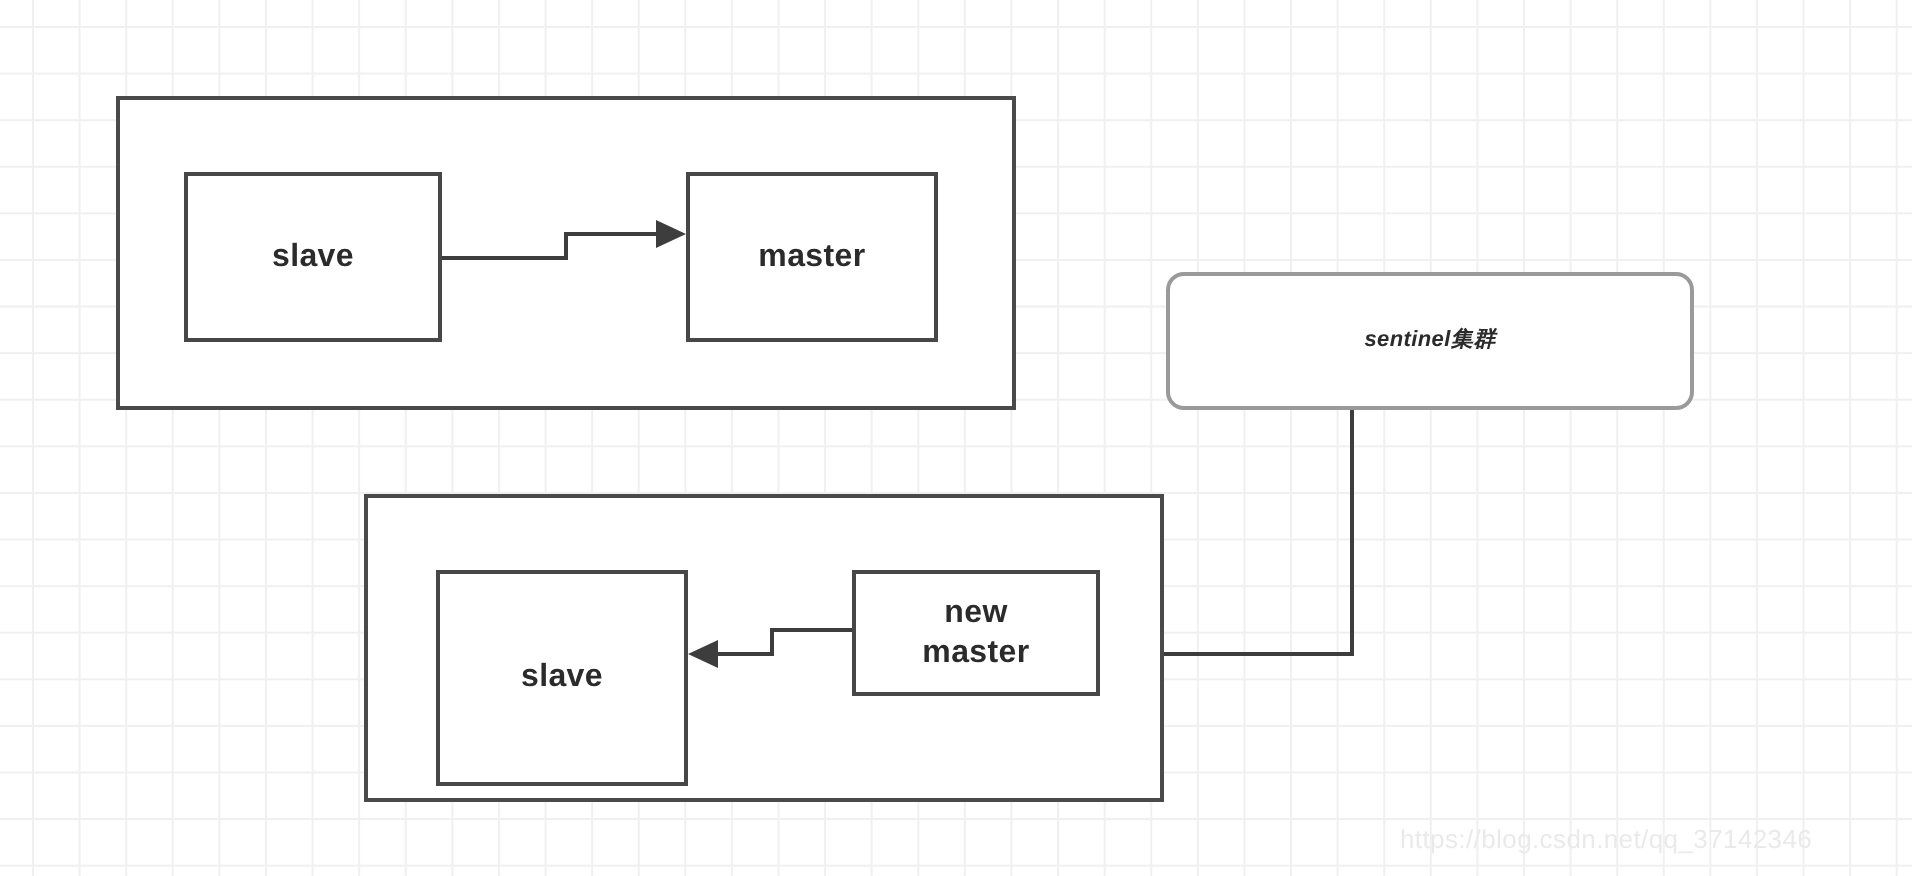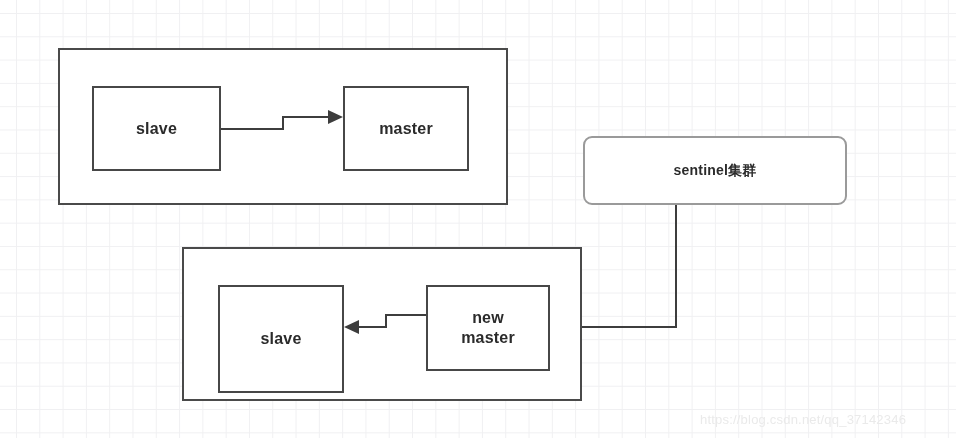--- a/index.html
+++ b/index.html
@@ -41,21 +41,22 @@
     font-weight: bold;
     color: #2b2b2b;
     line-height: 1.25;
     letter-spacing: 0.2px;
   }
   .rounded {
     border: 2px solid #9a9a9a;
     border-radius: 9px;
   }
   .rounded .node-label {
-    font-size: 14px;
+    font-size: 11px;
+    font-style: italic;
   }
 
   
   .line {
     position: absolute;
     background: #3d3d3d;
   }
   .h { height: 2px; }
   .v { width: 2px; }
 
@@ -125,21 +126,21 @@
   <div class="line h" style="left:566px; top:326px; width:111px;"></div>
   <div class="arrow arrow-left" style="left:551px; top:320px;"></div>
 
 
   <div class="box group" style="left:182px; top:247px; width:400px; height:154px;"></div>
 
   <div class="box" style="left:218px; top:285px; width:126px; height:108px;">
     <span class="node-label" style="white-space: pre-line;">slave</span>
   </div>
 
-  <div class="box" style="left:426px; top:285px; width:124px; height:86px;">
+  <div class="box" style="left:426px; top:285px; width:124px; height:63px;">
     <span class="node-label" style="white-space: pre-line;">new
 master</span>
   </div>
 
   <div class="line h" style="left:385px; top:314px; width:41px;"></div>
   <div class="line v" style="left:385px; top:314px; height:14px;"></div>
   <div class="line h" style="left:359px; top:326px; width:28px;"></div>
   <div class="arrow arrow-left" style="left:344px; top:320px;"></div>
 
   <div class="watermark" style="left:700px; top:412px;">https://blog.csdn.net/qq_37142346</div>

